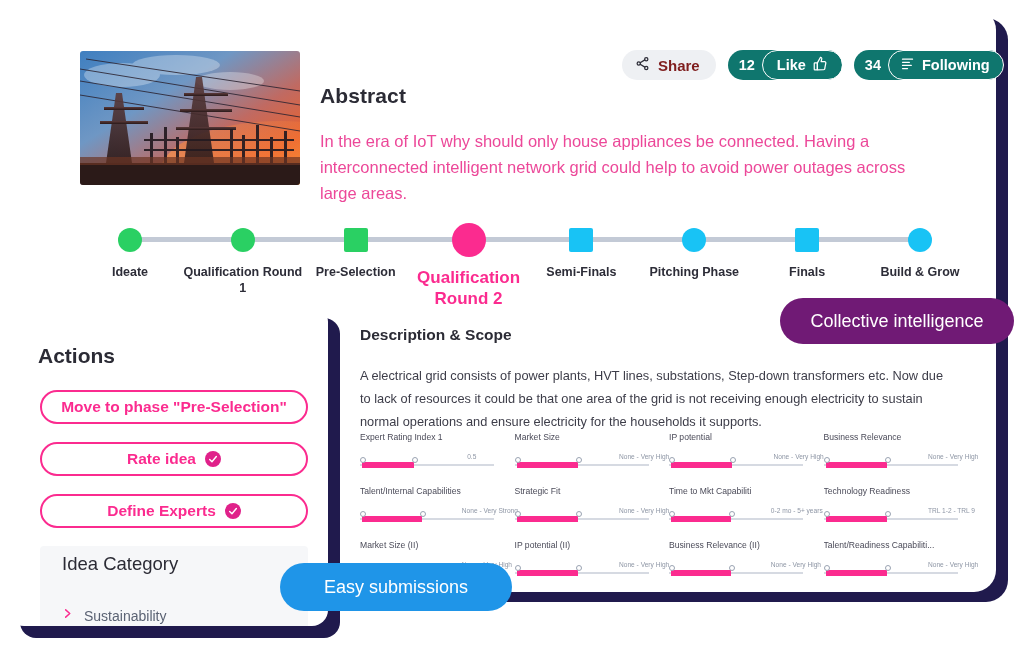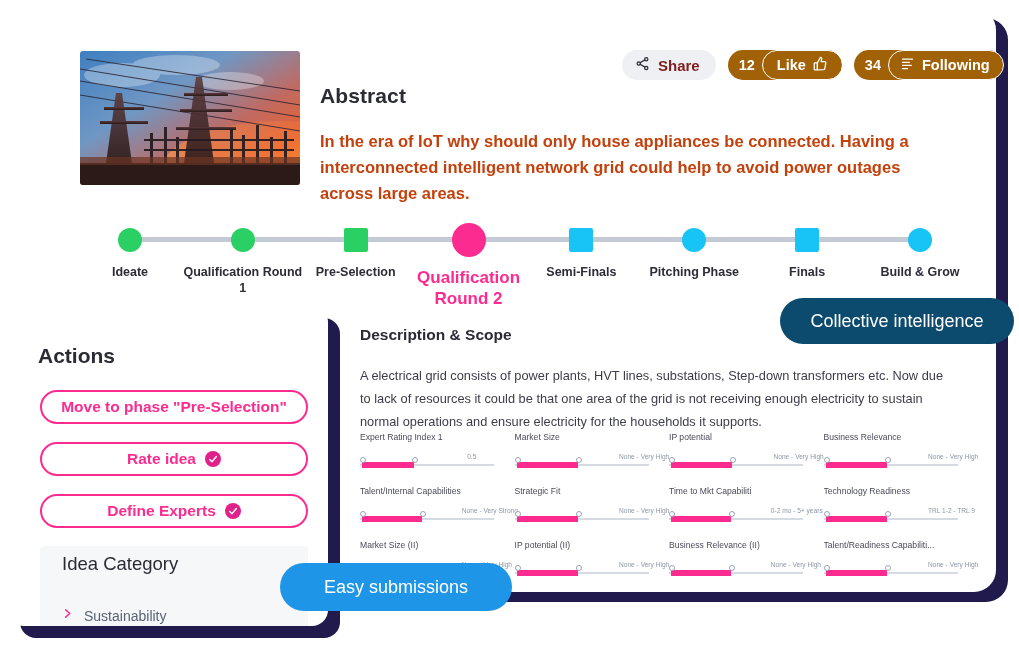--- a/index.html
+++ b/index.html
@@ -27,36 +27,36 @@
   .hero { position: absolute; left: 36px; top: 43px; width: 220px; height: 134px;
     border-radius: 3px; overflow: hidden; }
   .hero svg { display: block; }
 
   .abstract-title {
     position: absolute; left: 276px; top: 76px;
     font-size: 21px; font-weight: bold; color: #2b2b35; letter-spacing: .1px;
   }
   .abstract-body {
     position: absolute; left: 276px; top: 120px; width: 600px;
-    font-size: 16.5px; line-height: 26px; color: #c2410c; font-weight: 700;
+    font-size: 16.5px; line-height: 26px; color: #ec4899; font-weight: 400;
   }
 
   
   .social-bar {
     position: absolute; left: 604px; top: 38px; width: 390px; height: 54px;
     background: #fff; border-radius: 27px; display: flex; align-items: center;
     padding-left: 18px; gap: 12px;
   }
   .share-btn {
     height: 30px; background: #eef0f3; border-radius: 15px; display: flex;
     align-items: center; gap: 8px; padding: 0 16px 0 13px; cursor: pointer;
   }
   .share-btn .lbl { font-size: 15px; font-weight: bold; color: #7f1d1d; }
   .pill {
-    height: 30px; background: #a16207; border-radius: 15px; display: flex;
+    height: 30px; background: #0f766e; border-radius: 15px; display: flex;
     align-items: center; color: #fff; cursor: pointer; padding-left: 11px;
   }
   .pill .count { font-size: 14.5px; font-weight: bold; padding-right: 7px; }
   .pill .inner {
     height: 30px; border: 1.6px solid #ffffff; border-radius: 15px;
     display: flex; align-items: center; gap: 7px; padding: 0 14px;
     font-size: 14.5px; font-weight: bold; margin-right: -1px;
   }
   .pill.following .inner { padding: 0 13px 0 11px; }
 
@@ -117,21 +117,21 @@
     font-weight: normal; color: #2b2b35; }
   .cat-row { position: absolute; left: 22px; top: 60px; display: flex;
     align-items: center; gap: 11px; }
   .cat-row .txt { font-size: 14px; color: #5a6273; }
 
   
   .feat {
     position: absolute; border-radius: 26px; color: #fff; font-size: 18px;
     display: flex; align-items: center; justify-content: center; cursor: pointer;
   }
-  .feat-ci { left: 780px; top: 298px; width: 234px; height: 46px; background: #0c4a6e; }
+  .feat-ci { left: 780px; top: 298px; width: 234px; height: 46px; background: #701a75; }
   .feat-es { left: 280px; top: 563px; width: 232px; height: 48px; background: #1f95e8; }
 </style>
 </head>
 <body>
 
 <div id="root">
 
   <div class="shadowplate shadow-main"></div>
   <div class="shadowplate shadow-social"></div>
 

